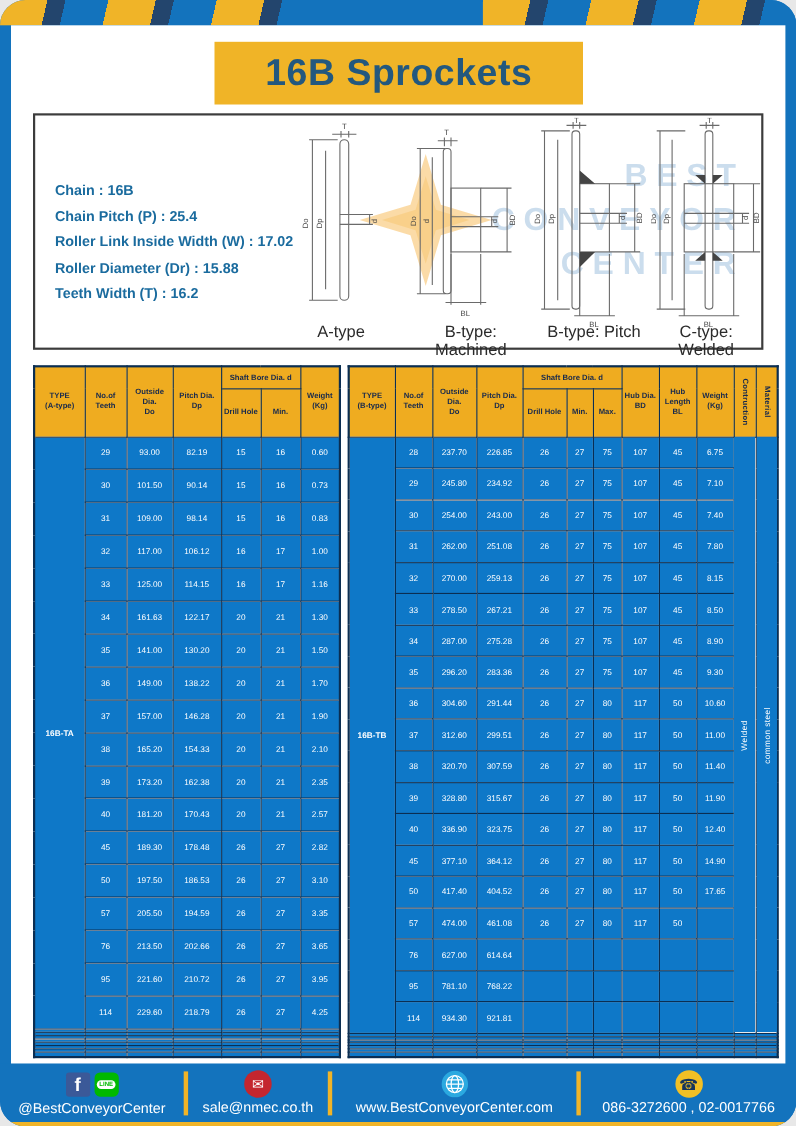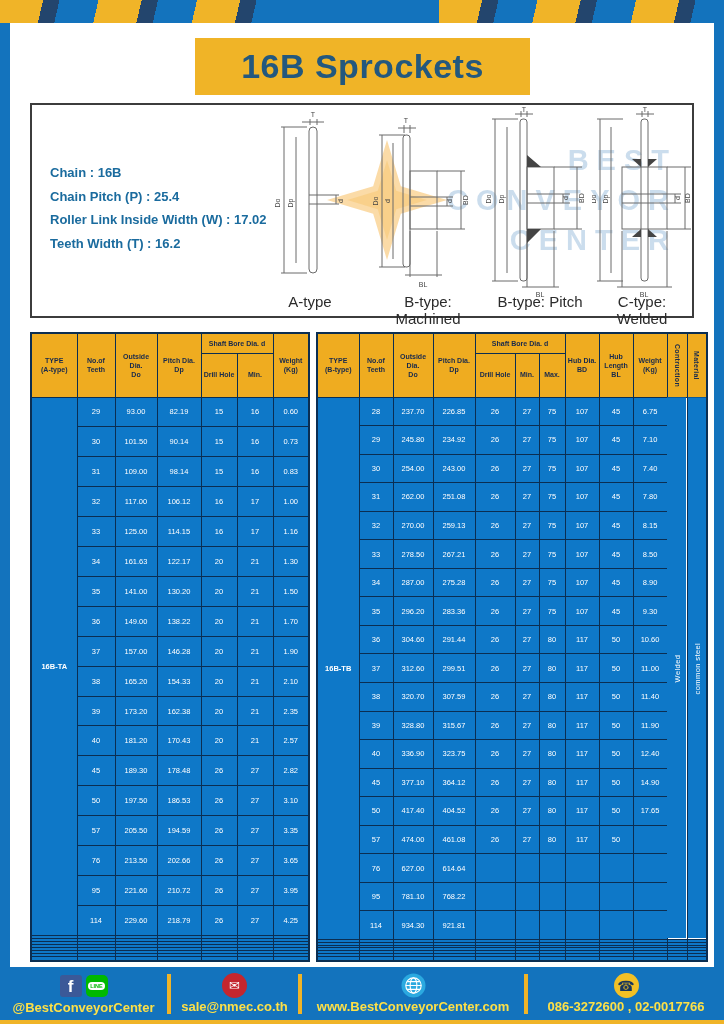--- a/index.html
+++ b/index.html
@@ -1,17 +1,17 @@
 <!DOCTYPE html>
 <html><head>
 <meta charset="utf-8">
 <style>
   html,body{margin:0;padding:0;background:#e8e8e8;}
   .page{position:relative;width:724px;height:1024px;background:#1373BD;overflow:hidden;
-        font-family:"Liberation Sans",sans-serif;}
+        font-family:"Liberation Sans",sans-serif;border-radius:23px;}
   
   .stripe-band{position:absolute;top:0;height:23px;}
   .stripe-left{left:0;width:285px;
     background:repeating-linear-gradient(103deg,#F0B428 0 42px,#23456D 42px 58px,#1373BD 58px 96px);}
   .stripe-right{right:0;width:285px;
     background:repeating-linear-gradient(103deg,#F0B428 0 42px,#23456D 42px 58px,#1373BD 58px 96px);}
   
   .card{position:absolute;left:10px;right:10px;top:23px;bottom:57px;background:#ffffff;}
   
   .banner{position:absolute;left:195px;top:38px;width:335px;height:57px;background:#F0B427;
@@ -38,21 +38,21 @@
                  text-align:center;vertical-align:middle;}
   table.sprkt td{background:#0E78C8;color:#ffffff;font-size:7.5px;border:1.5px solid #0B2E52;
                  padding:0;text-align:center;vertical-align:middle;overflow:hidden;}
   th.vert-h{writing-mode:vertical-rl;font-size:6px;letter-spacing:.3px;}
   td.type-cell{font-size:8px;font-weight:bold;}
   td.vert-b{writing-mode:vertical-rl;transform:rotate(180deg);font-size:6.5px;letter-spacing:.4px;}
   
   .footer{position:absolute;left:0;right:0;bottom:4px;height:53px;background:#1373BD;
           display:flex;align-items:stretch;}
   .fsec{display:flex;flex-direction:column;align-items:center;justify-content:center;gap:1px;}
-  .fsec .ftxt{font-size:13px;font-weight:bold;color:#fde047;white-space:nowrap;}
+  .fsec .ftxt{font-size:13px;font-weight:normal;color:#ffffff;white-space:nowrap;}
   .fdiv{width:4px;height:40px;background:#F0B428;align-self:center;}
   .icon-row{display:flex;gap:4px;align-items:center;height:26px;}
   .fb-icon{width:22px;height:22px;background:#3B5998;border-radius:3px;color:#fff;
            font-size:17px;font-weight:bold;display:flex;align-items:flex-end;justify-content:center;line-height:21px;}
   .line-icon{width:22px;height:22px;background:#00B900;border-radius:5px;display:flex;
              align-items:center;justify-content:center;}
   .line-icon div{background:#fff;border-radius:4px;padding:1px 2px;color:#00B900;
                  font-size:5.5px;font-weight:bold;}
   .mail-icon{width:25px;height:25px;border-radius:50%;background:#C4262E;color:#fff;
              font-size:13px;display:flex;align-items:center;justify-content:center;}
@@ -86,20 +86,21 @@
         <div>BEST</div>
         <div>CONVEYOR</div>
         <div>CENTER</div>
       </div>
     </div>
 
     <div class="specs">
       <div>Chain : 16B</div>
       <div>Chain Pitch (P) : 25.4</div>
       <div>Roller Link Inside Width (W) : 17.02</div>
+      <div>Roller Diameter (Dr) : 15.88</div>
       <div>Teeth Width (T) : 16.2</div>
     </div>
 
     <svg class="dia" style="left:240px;top:6px;" width="80" height="180" viewBox="0 0 80 180">
       <g stroke="#6a6a6a" stroke-width="1" fill="none">
         <rect x="37" y="16" width="8" height="146" rx="4"></rect>
         <path d="M37 84h8 M37 93h8"></path>
         <path d="M38 14V8 M45 14V8 M30 11h22"></path>
         <path d="M12 16v146 M9 16h26 M9 162h26"></path>
         <path d="M24 26v126"></path>

